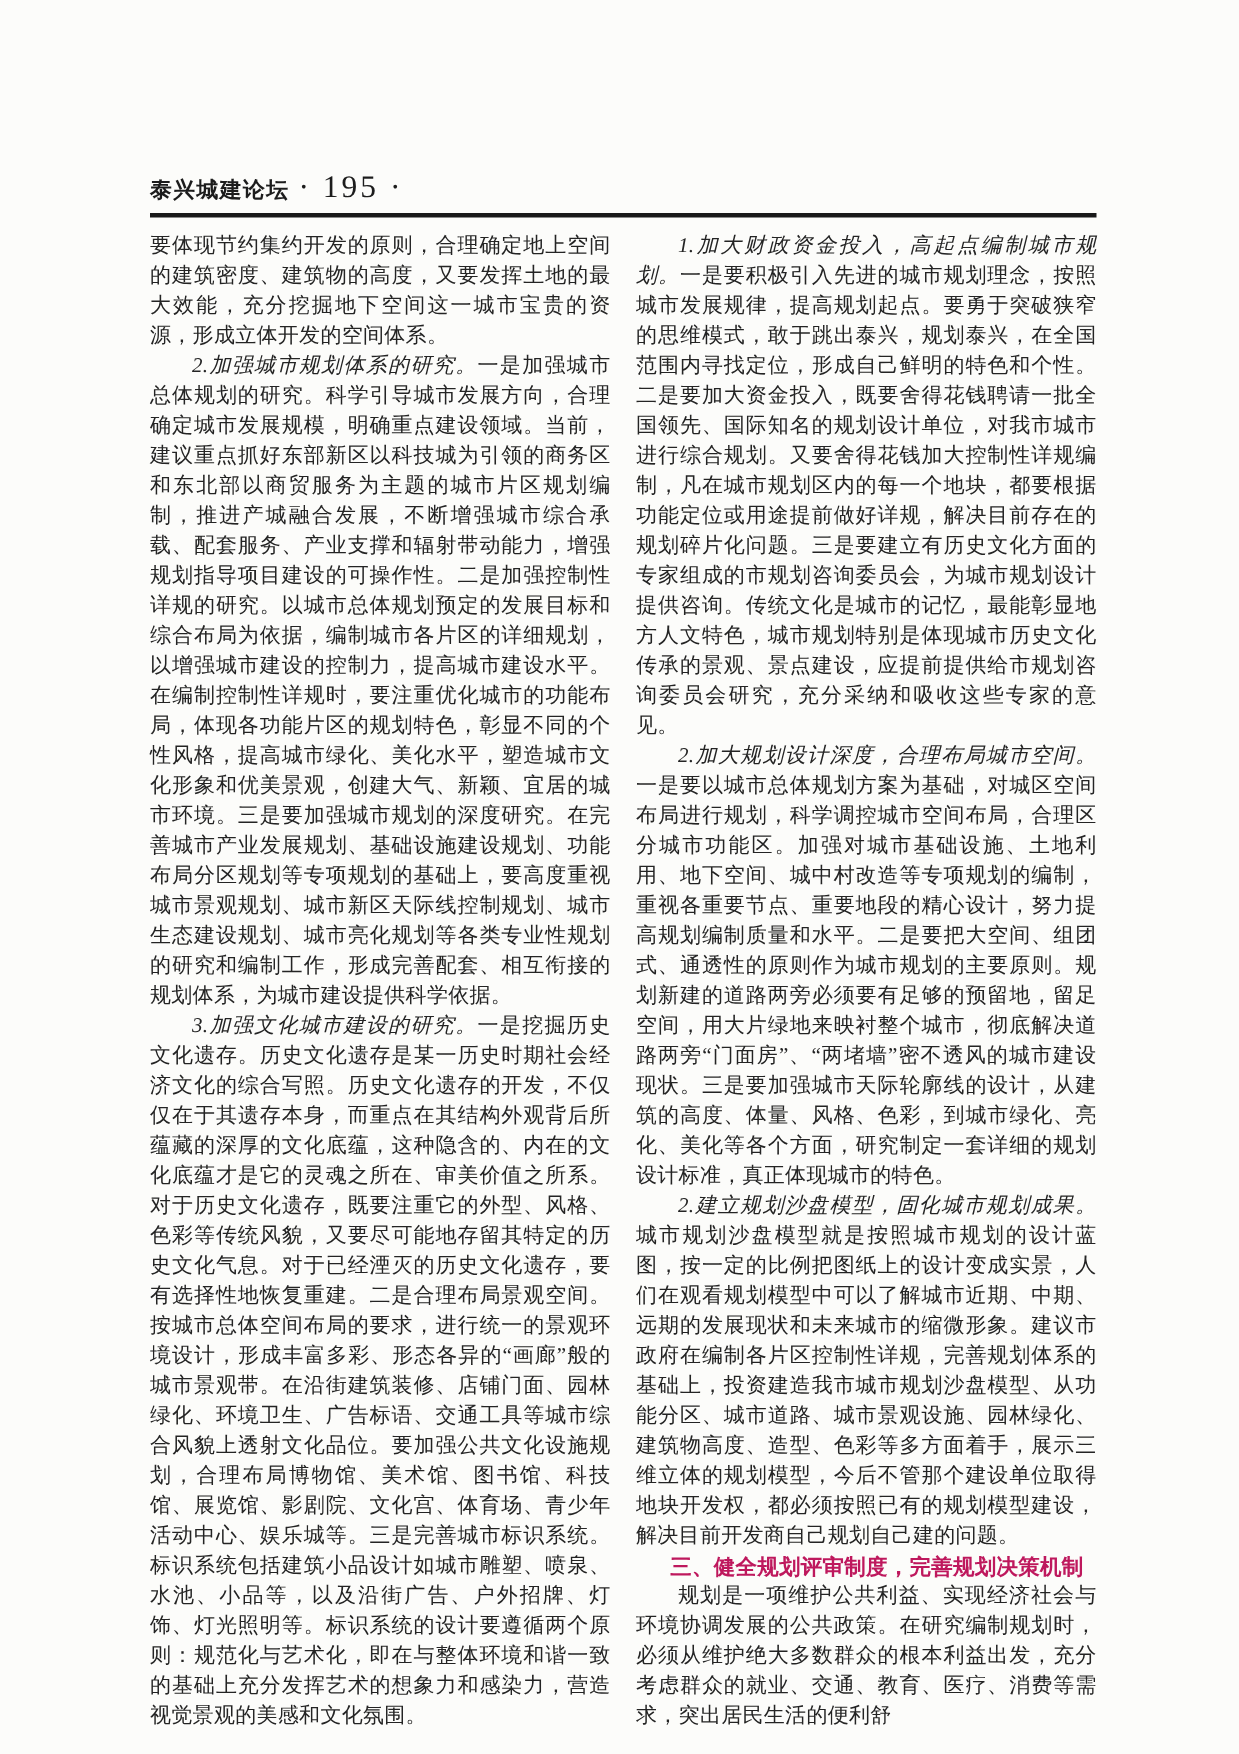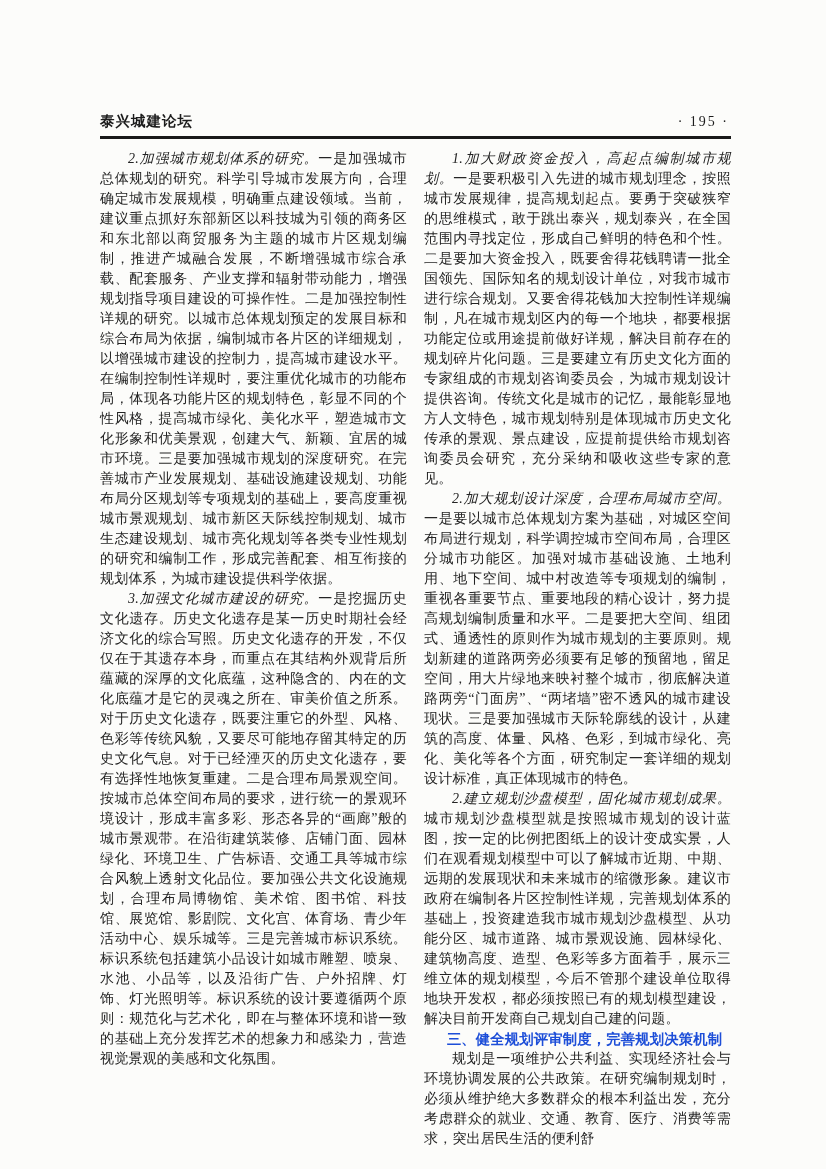--- a/index.html
+++ b/index.html
@@ -15,34 +15,34 @@
     background: #fcfcfa;
     overflow: hidden;
   }
   .content {
     position: absolute;
     left: 100px; top: 112px;
     width: 631px;
   }
   .header-row {
     display: flex;
-    justify-content: space-between;
+    justify-content: flex-start;
     align-items: baseline;
     gap: 2px;
     padding-right: 2px;
     color: #1c1c1c;
   }
   .journal-title {
     font-family: "Liberation Sans", sans-serif;
     font-weight: bold;
     font-size: 14.5px;
     letter-spacing: 1px;
   }
   .page-no {
-    font-size: 14px;
+    font-size: 21px;
     letter-spacing: 2px;
     margin-left: 4px;
   }
   .rule {
     height: 2.5px;
     background: #191919;
     margin-top: 5px;
   }
   .columns {
     display: flex;
@@ -58,40 +58,41 @@
     letter-spacing: 0.2px;
   }
   .col p { margin: 0; }
   .para { text-indent: 2em; }
   .cont { text-indent: 0; }
   .subhead {
     font-family: "Liberation Sans", sans-serif;
     font-weight: bold;
     text-indent: 1.6em;
     font-size: 14.3px;
-    color: #1d4ed8;
+    color: #be185d;
   }
   .kai { font-style: italic; margin-top: 40px; }
 </style>
 </head>
 <body>
 
 <div class="page">
   <div class="content">
 
     <div class="header-row">
       <span class="journal-title">泰兴城建论坛</span>
       <span class="page-no">· 195 ·</span>
     </div>
 
     <div class="rule"></div>
 
     <div class="columns">
 
       <div class="col">
+        <p class="cont"><span>要体现节约集约开发的原则，合理确定地上空间的建筑密度、建筑物的高度，又要发挥土地的最大效能，充分挖掘地下空间这一城市宝贵的资源，形成立体开发的空间体系。</span></p>
         <p class="para"><span class="kai">2.加强城市规划体系的研究。</span><span>一是加强城市总体规划的研究。科学引导城市发展方向，合理确定城市发展规模，明确重点建设领域。当前，建议重点抓好东部新区以科技城为引领的商务区和东北部以商贸服务为主题的城市片区规划编制，推进产城融合发展，不断增强城市综合承载、配套服务、产业支撑和辐射带动能力，增强规划指导项目建设的可操作性。二是加强控制性详规的研究。以城市总体规划预定的发展目标和综合布局为依据，编制城市各片区的详细规划，以增强城市建设的控制力，提高城市建设水平。在编制控制性详规时，要注重优化城市的功能布局，体现各功能片区的规划特色，彰显不同的个性风格，提高城市绿化、美化水平，塑造城市文化形象和优美景观，创建大气、新颖、宜居的城市环境。三是要加强城市规划的深度研究。在完善城市产业发展规划、基础设施建设规划、功能布局分区规划等专项规划的基础上，要高度重视城市景观规划、城市新区天际线控制规划、城市生态建设规划、城市亮化规划等各类专业性规划的研究和编制工作，形成完善配套、相互衔接的规划体系，为城市建设提供科学依据。</span></p>
         <p class="para"><span class="kai">3.加强文化城市建设的研究。</span><span>一是挖掘历史文化遗存。历史文化遗存是某一历史时期社会经济文化的综合写照。历史文化遗存的开发，不仅仅在于其遗存本身，而重点在其结构外观背后所蕴藏的深厚的文化底蕴，这种隐含的、内在的文化底蕴才是它的灵魂之所在、审美价值之所系。对于历史文化遗存，既要注重它的外型、风格、色彩等传统风貌，又要尽可能地存留其特定的历史文化气息。对于已经湮灭的历史文化遗存，要有选择性地恢复重建。二是合理布局景观空间。按城市总体空间布局的要求，进行统一的景观环境设计，形成丰富多彩、形态各异的“画廊”般的城市景观带。在沿街建筑装修、店铺门面、园林绿化、环境卫生、广告标语、交通工具等城市综合风貌上透射文化品位。要加强公共文化设施规划，合理布局博物馆、美术馆、图书馆、科技馆、展览馆、影剧院、文化宫、体育场、青少年活动中心、娱乐城等。三是完善城市标识系统。标识系统包括建筑小品设计如城市雕塑、喷泉、水池、小品等，以及沿街广告、户外招牌、灯饰、灯光照明等。标识系统的设计要遵循两个原则：规范化与艺术化，即在与整体环境和谐一致的基础上充分发挥艺术的想象力和感染力，营造视觉景观的美感和文化氛围。</span></p>
         <p class="para"></p>
       </div>
 
       <div class="col">
         <p class="para"><span class="kai">1.加大财政资金投入，高起点编制城市规划。</span><span>一是要积极引入先进的城市规划理念，按照城市发展规律，提高规划起点。要勇于突破狭窄的思维模式，敢于跳出泰兴，规划泰兴，在全国范围内寻找定位，形成自己鲜明的特色和个性。二是要加大资金投入，既要舍得花钱聘请一批全国领先、国际知名的规划设计单位，对我市城市进行综合规划。又要舍得花钱加大控制性详规编制，凡在城市规划区内的每一个地块，都要根据功能定位或用途提前做好详规，解决目前存在的规划碎片化问题。三是要建立有历史文化方面的专家组成的市规划咨询委员会，为城市规划设计提供咨询。传统文化是城市的记忆，最能彰显地方人文特色，城市规划特别是体现城市历史文化传承的景观、景点建设，应提前提供给市规划咨询委员会研究，充分采纳和吸收这些专家的意见。</span></p>
         <p class="para"><span class="kai">2.加大规划设计深度，合理布局城市空间。</span><span>一是要以城市总体规划方案为基础，对城区空间布局进行规划，科学调控城市空间布局，合理区分城市功能区。加强对城市基础设施、土地利用、地下空间、城中村改造等专项规划的编制，重视各重要节点、重要地段的精心设计，努力提高规划编制质量和水平。二是要把大空间、组团式、通透性的原则作为城市规划的主要原则。规划新建的道路两旁必须要有足够的预留地，留足空间，用大片绿地来映衬整个城市，彻底解决道路两旁“门面房”、“两堵墙”密不透风的城市建设现状。三是要加强城市天际轮廓线的设计，从建筑的高度、体量、风格、色彩，到城市绿化、亮化、美化等各个方面，研究制定一套详细的规划设计标准，真正体现城市的特色。</span></p>
         <p class="para"><span class="kai">2.建立规划沙盘模型，固化城市规划成果。</span><span>城市规划沙盘模型就是按照城市规划的设计蓝图，按一定的比例把图纸上的设计变成实景，人们在观看规划模型中可以了解城市近期、中期、远期的发展现状和未来城市的缩微形象。建议市政府在编制各片区控制性详规，完善规划体系的基础上，投资建造我市城市规划沙盘模型、从功能分区、城市道路、城市景观设施、园林绿化、建筑物高度、造型、色彩等多方面着手，展示三维立体的规划模型，今后不管那个建设单位取得地块开发权，都必须按照已有的规划模型建设，解决目前开发商自己规划自己建的问题。</span></p>
         <p class="subhead">三、健全规划评审制度，完善规划决策机制</p>

